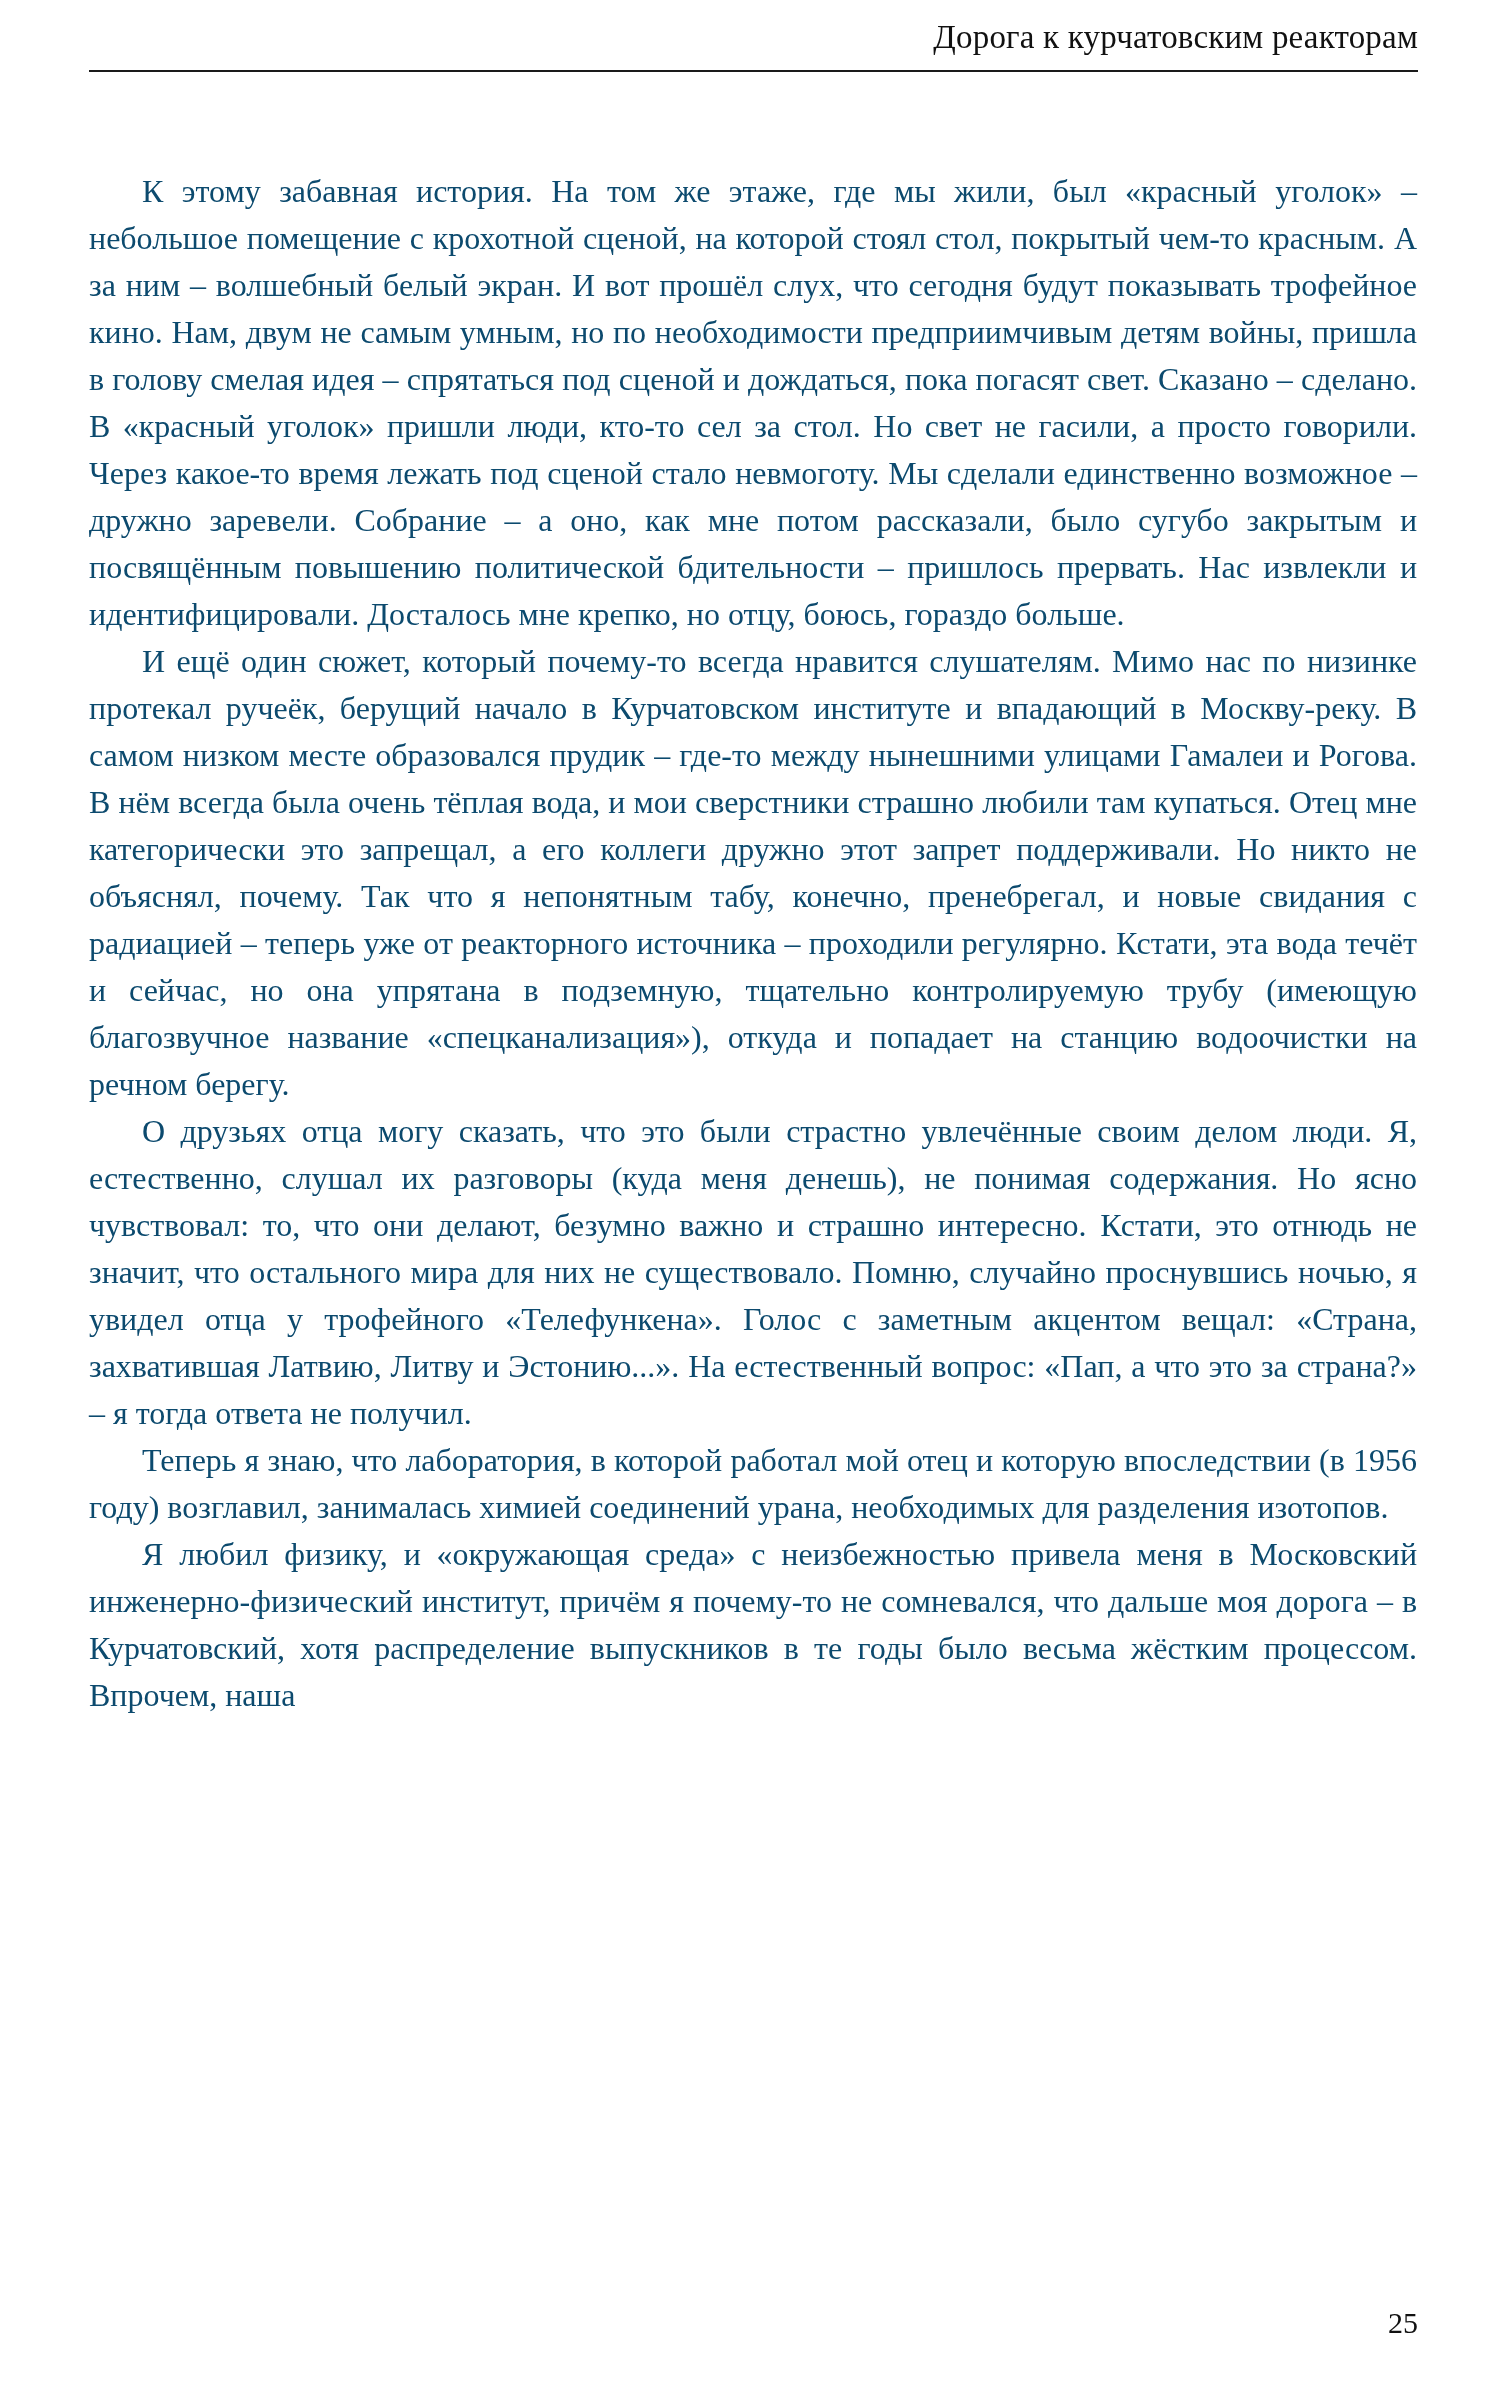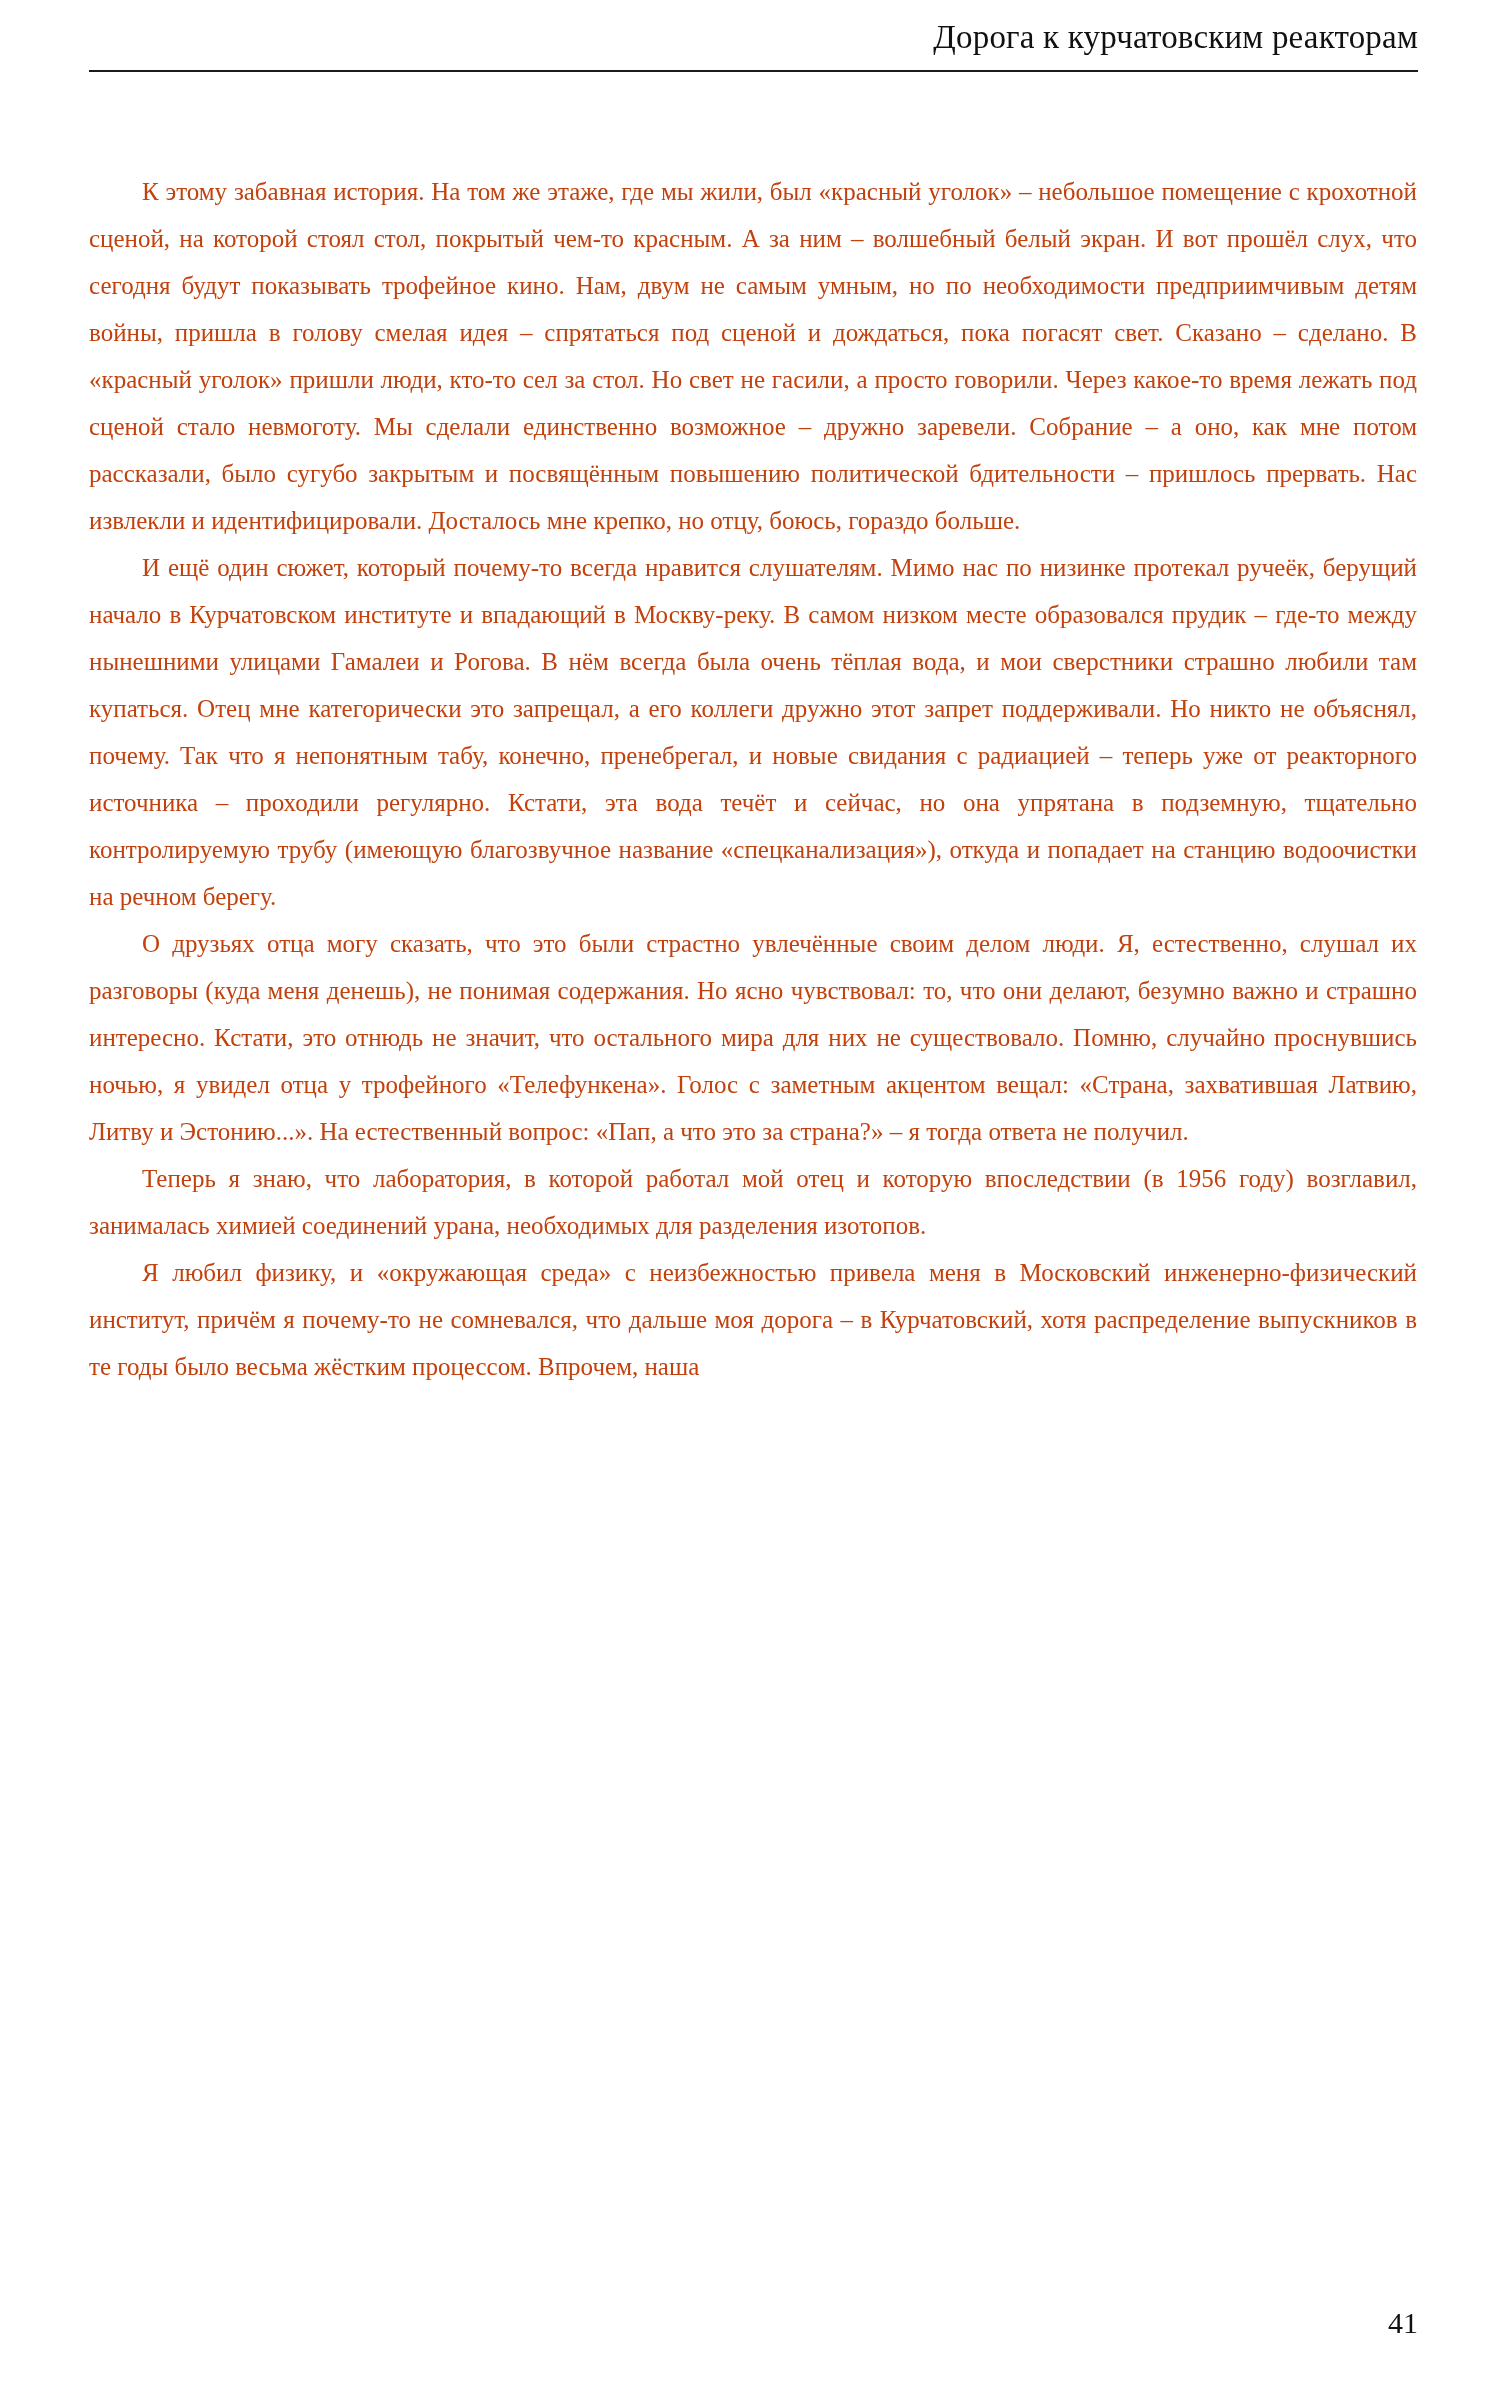--- a/index.html
+++ b/index.html
@@ -46,25 +46,25 @@
     right: 0;
     top: 53px;
     border-top: 2.8px solid #1a1a1a;
   }
   .body-text {
     position: absolute;
     left: 89px;
     right: 89px;
     top: 168px;
     width: 1328px;
-    font-size: 25px;
+    font-size: 32px;
     line-height: 47px;
     text-align: justify;
     text-justify: inter-word;
-    color: #c2410c;
+    color: #0c4a6e;
     hyphens: manual;
   }
   .body-text p {
     margin: 0;
     text-indent: 53px;
   }
   .footer {
     position: absolute;
     left: 89px;
     right: 89px;
@@ -88,17 +88,17 @@
 
   <div class="body-text">
     <p>К этому забавная история. На том же этаже, где мы жили, был «красный уголок» – небольшое помещение с крохотной сценой, на которой стоял стол, покрытый чем-то красным. А за ним – волшебный белый экран. И вот прошёл слух, что сегодня будут показывать трофейное кино. Нам, двум не самым умным, но по необходимости предприимчивым детям войны, пришла в голову смелая идея – спрятаться под сценой и дождаться, пока погасят свет. Сказано – сделано. В «красный уголок» пришли люди, кто-то сел за стол. Но свет не гасили, а просто говорили. Через какое-то время лежать под сценой стало невмоготу. Мы сделали единственно возможное – дружно заревели. Собрание – а оно, как мне потом рассказали, было сугубо закрытым и посвящённым повышению политической бдительности – пришлось прервать. Нас извлекли и идентифицировали. Досталось мне крепко, но отцу, боюсь, гораздо больше.</p>
     <p>И ещё один сюжет, который почему-то всегда нравится слушателям. Мимо нас по низинке протекал ручеёк, берущий начало в Курчатовском институте и впадающий в Москву-реку. В самом низком месте образовался прудик – где-то между нынешними улицами Гамалеи и Рогова. В нём всегда была очень тёплая вода, и мои сверстники страшно любили там купаться. Отец мне категорически это запрещал, а его коллеги дружно этот запрет поддерживали. Но никто не объяснял, почему. Так что я непонятным табу, конечно, пренебрегал, и новые свидания с радиацией – теперь уже от реакторного источника – проходили регулярно. Кстати, эта вода течёт и сейчас, но она упрятана в подземную, тщательно контролируемую трубу (имеющую благозвучное название «спецканализация»), откуда и попадает на станцию водоочистки на речном берегу.</p>
     <p>О друзьях отца могу сказать, что это были страстно увлечённые своим делом люди. Я, естественно, слушал их разговоры (куда меня денешь), не понимая содержания. Но ясно чувствовал: то, что они делают, безумно важно и страшно интересно. Кстати, это отнюдь не значит, что остального мира для них не существовало. Помню, случайно проснувшись ночью, я увидел отца у трофейного «Телефункена». Голос с заметным акцентом вещал: «Страна, захватившая Латвию, Литву и Эстонию...». На естественный вопрос: «Пап, а что это за страна?» – я тогда ответа не получил.</p>
     <p>Теперь я знаю, что лаборатория, в которой работал мой отец и которую впоследствии (в 1956 году) возглавил, занималась химией соединений урана, необходимых для разделения изотопов.</p>
     <p>Я любил физику, и «окружающая среда» с неизбежностью привела меня в Московский инженерно-физический институт, причём я почему-то не сомневался, что дальше моя дорога – в Курчатовский, хотя распределение выпускников в те годы было весьма жёстким процессом. Впрочем, наша</p>
   </div>
 
   <div class="footer">
-    <div class="page-number">41</div>
+    <div class="page-number">25</div>
   </div>
 
 </div>
 
 
 </body></html>

